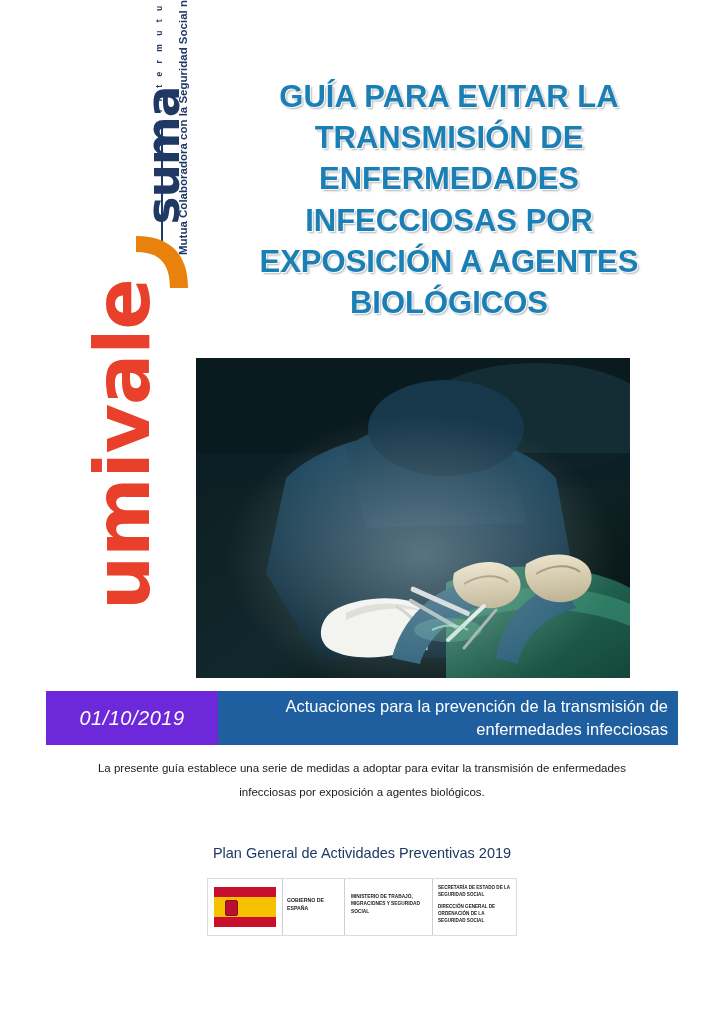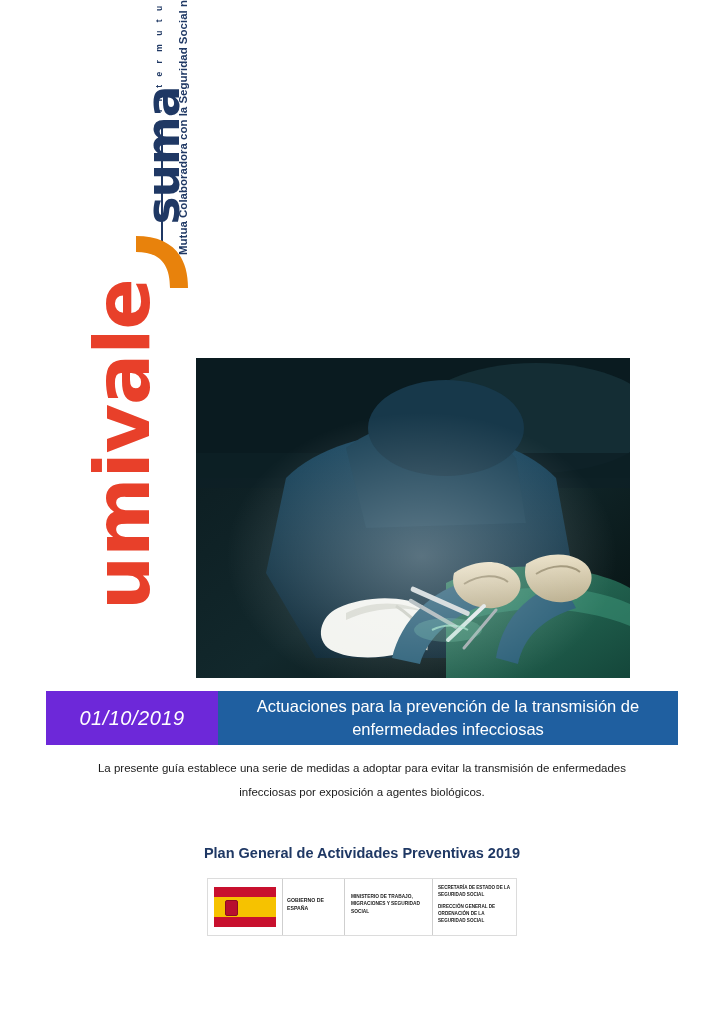--- a/index.html
+++ b/index.html
@@ -165,24 +165,24 @@
     letter-spacing: 0.5px;
     font-style: italic;
   }
   .bar-text {
     flex: 1;
     background: #1f5fa0;
     color: #ffffff;
     display: flex;
     align-items: center;
     justify-content: center;
-    text-align: center;
+    text-align: right;
     font-size: 16.5px;
     line-height: 1.4;
-    padding: 0 2px;
+    padding: 0 10px;
     box-sizing: border-box;
   }
 
   
   .intro {
     position: absolute;
     left: 70px;
     top: 756px;
     width: 584px;
     text-align: center;
@@ -192,21 +192,21 @@
   }
 
   
   .plan {
     position: absolute;
     left: 112px;
     top: 845px;
     width: 500px;
     text-align: center;
     font-size: 14.5px;
-    font-weight: 700;
+    font-weight: 400;
     color: #1f3864;
   }
 
   
   .gov {
     position: absolute;
     left: 207px;
     top: 878px;
     width: 310px;
     height: 58px;
@@ -292,20 +292,21 @@
 
     <div class="swoosh">
       <svg width="62" height="62" viewBox="0 0 62 62">
         <path d="M6 4 C40 4 58 22 58 56 L40 56 C40 30 28 20 6 20 Z" fill="#e8820c"></path>
       </svg>
     </div>
 
     <div class="vertical-caption">Mutua Colaboradora con la Seguridad Social nº 15</div>
   </div>
 
+  <div class="title">GUÍA PARA EVITAR LA TRANSMISIÓN DE ENFERMEDADES INFECCIOSAS POR EXPOSICIÓN A AGENTES BIOLÓGICOS</div>
 
   <div class="photo">
     <svg width="434" height="320" viewBox="0 0 434 320" role="img">
       <defs>
         <linearGradient id="bgGrad" x1="0" y1="0" x2="1" y2="1">
           <stop offset="0%" stop-color="#0b1a1e"></stop>
           <stop offset="55%" stop-color="#12282c"></stop>
           <stop offset="100%" stop-color="#05100f"></stop>
         </linearGradient>
         <linearGradient id="scrubs" x1="0" y1="0" x2="0" y2="1">

